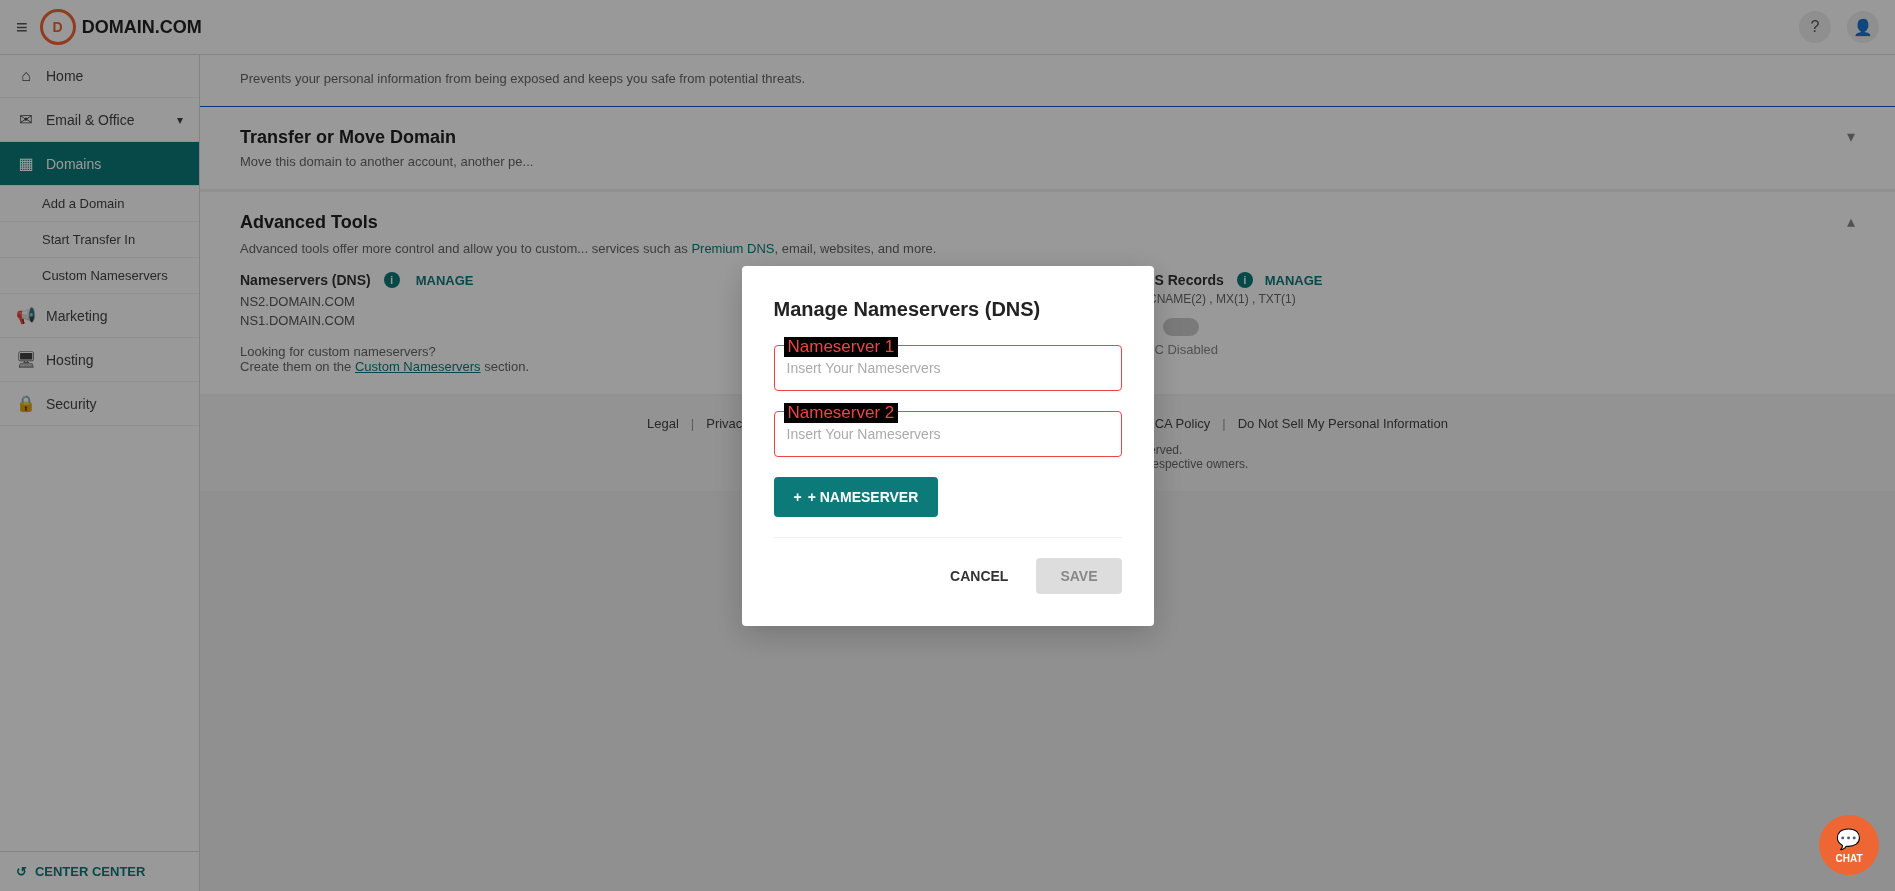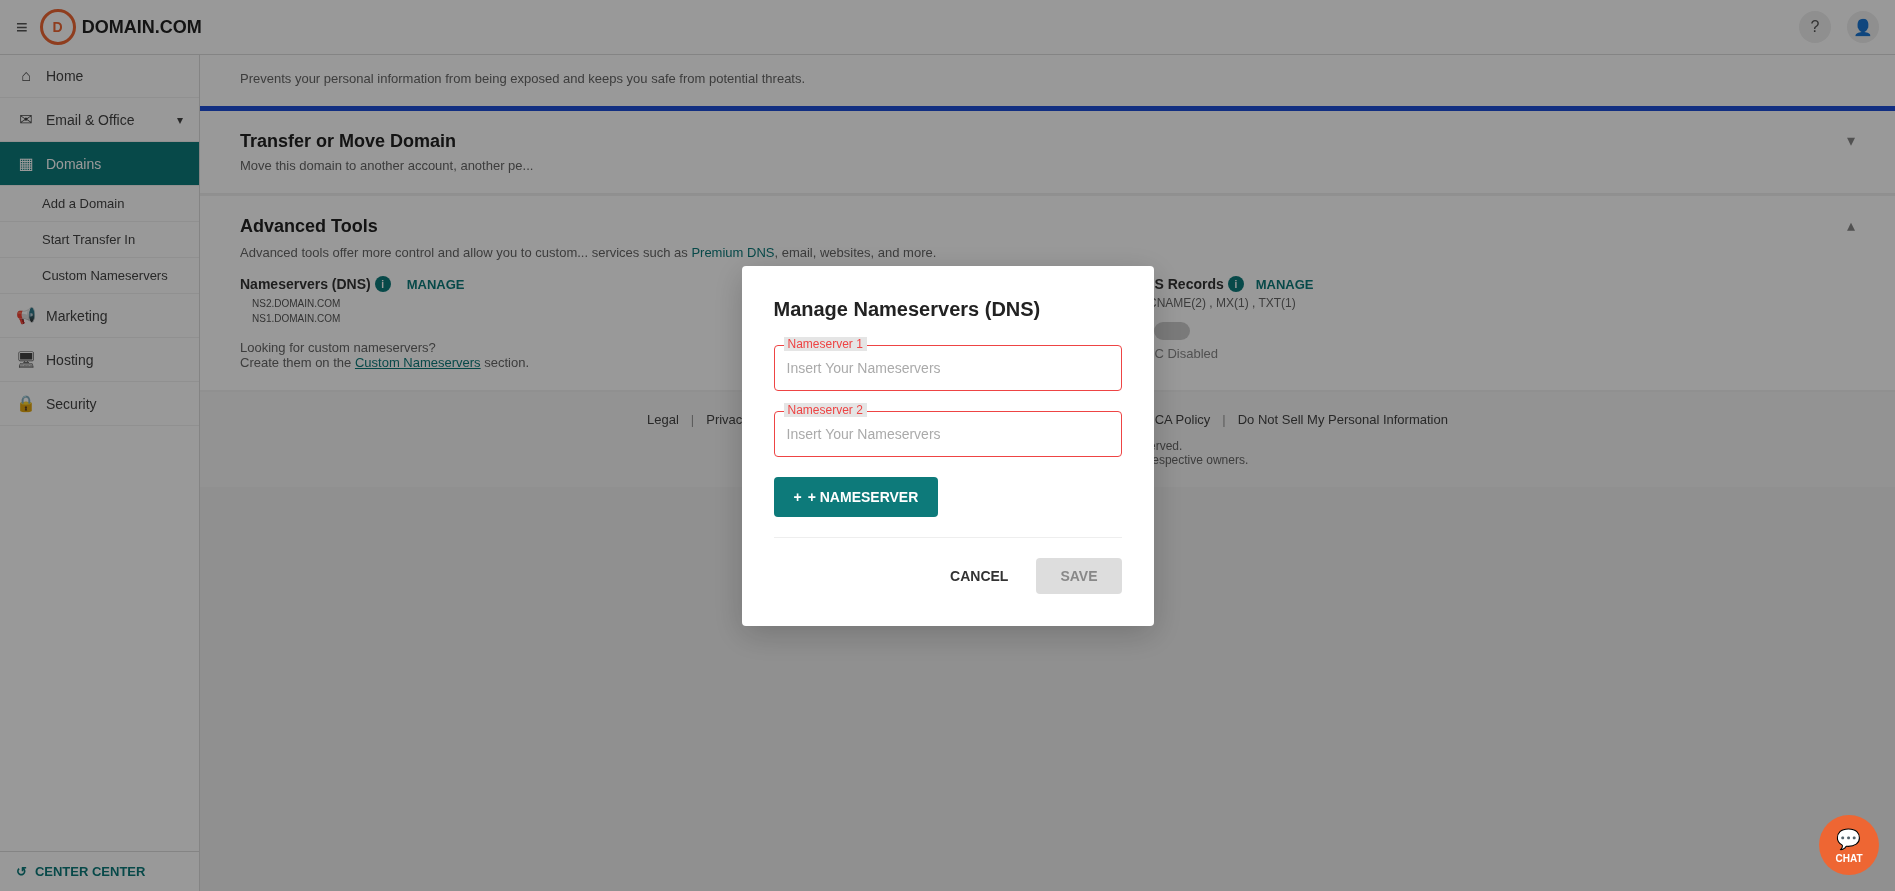--- a/index.html
+++ b/index.html
@@ -91,36 +91,36 @@
     .content-block {
       background: #fff;
       margin-bottom: 2px;
     }
 
     .privacy-desc {
       padding: 16px 40px 20px;
       background: #fff;
       font-size: 13px;
       color: #666;
-      border-bottom: 5px solid #1d4ed8;
+      border-bottom: 1px solid #1d4ed8;
     }
 
     .tools-title { font-size: 18px; font-weight: bold; color: #222; margin-bottom: 8px; }
     .tools-desc { font-size: 13px; color: #666; margin-bottom: 16px; }
 
     .nameserver-row {
       display: flex;
       align-items: center;
       gap: 16px;
       margin-bottom: 6px;
     }
 
-    .nameserver-label { font-size: 14px; font-weight: bold; color: #333; display: flex; align-items: center; gap: 4px; }
+    .nameserver-label { font-size: 14px; font-weight: bold; color: #333; display: flex; align-items: center; gap: 13px; }
     .manage-btn { color: #0d7a7a; font-weight: bold; font-size: 13px; cursor: pointer; }
-    .ns-value { font-size: 10px; color: #555; margin-bottom: 4px; margin-left: 12px; }
+    .ns-value { font-size: 13px; color: #555; margin-bottom: 4px; margin-left: 0; }
 
     .custom-ns-note { font-size: 13px; color: #666; margin-top: 16px; }
     .custom-ns-link { color: #0d7a7a; text-decoration: underline; cursor: pointer; }
 
     .advanced-dns-row {
       display: flex;
       align-items: center;
       gap: 12px;
     }
     .info-badge { 
@@ -186,23 +186,23 @@
 
     .modal-field {
       margin-bottom: 20px;
       position: relative;
     }
 
     .modal-field label {
       position: absolute;
       top: -8px;
       left: 10px;
-      background: #e5e5e5;
+      background: #000000;
       padding: 0 4px;
-      font-size: 12px;
+      font-size: 17px;
       color: #e44;
       z-index: 1;
     }
 
     .modal-input {
       width: 100%;
       padding: 14px 12px;
       border: 1.5px solid #e44;
       border-radius: 4px;
       font-size: 14px;

